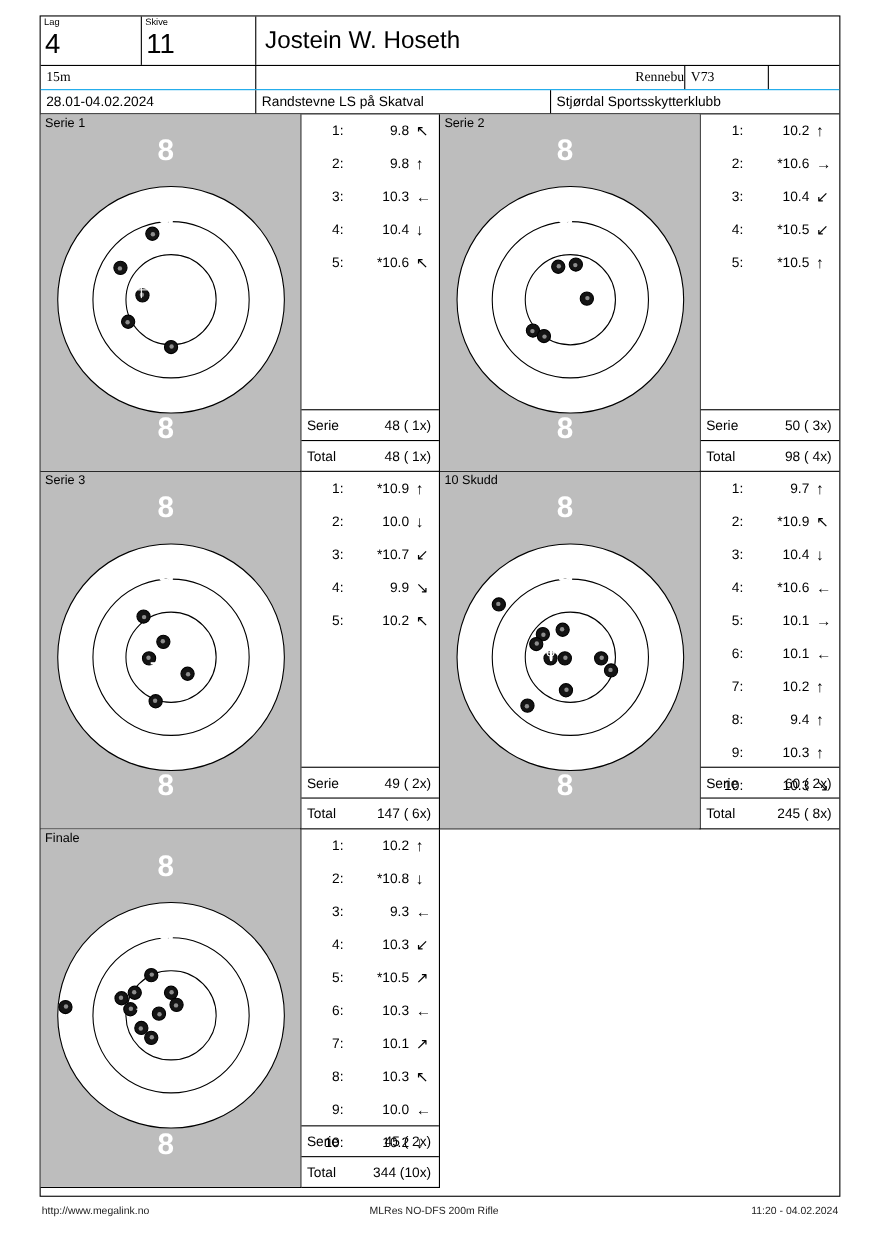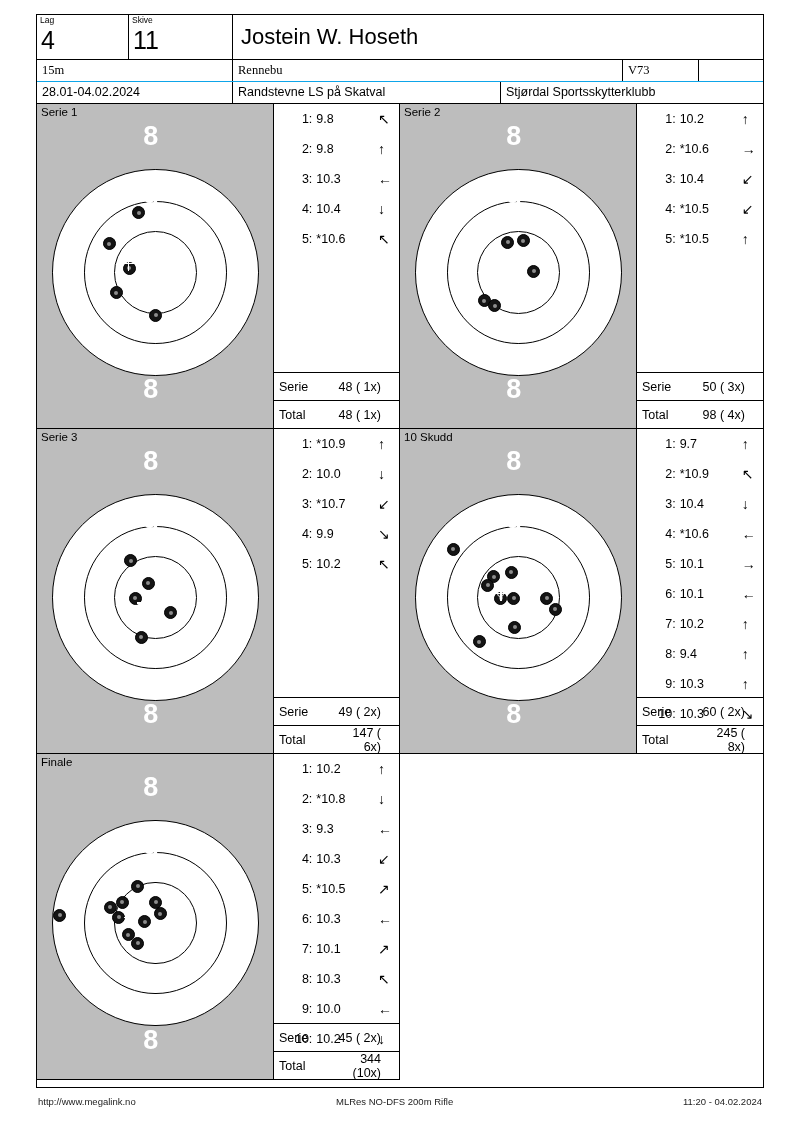--- a/index.html
+++ b/index.html
@@ -13,21 +13,21 @@
   .hdr-lag{width:92px;}
   .hdr-skive{width:104px;}
   .hdr-name{flex:1;border-right:none;}
   .mini-label{position:absolute;left:3px;top:1px;font-size:8.5px;line-height:9px;}
   .big-val{position:absolute;left:4px;top:11px;font-size:25px;line-height:28px;}
   .name-val{position:absolute;left:8px;top:8px;font-size:22px;line-height:28px;}
 
   .hdr-row2{display:flex;height:21px;border-bottom:1px solid #0ea5e9;font-size:12.5px;font-family:Liberation Serif, serif;}
   .hdr-row3{display:flex;height:21px;border-bottom:1px solid #000;font-size:12.5px;}
   .c-dist{width:196px;border-right:1px solid #000;box-sizing:border-box;padding:3px 0 0 5px;}
-  .c-club{width:390px;border-right:1px solid #000;box-sizing:border-box;padding:3px 0 0 5px;}
+  .c-club{width:390px;border-right:1px solid #000;box-sizing:border-box;padding:3px 0 0 5px;text-align:right;}
   .c-class{width:76px;border-right:1px solid #000;box-sizing:border-box;padding:3px 0 0 5px;}
   .c-empty{flex:1;box-sizing:border-box;}
   .c-date{width:196px;border-right:1px solid #000;box-sizing:border-box;padding:3px 0 0 5px;}
   .c-event{width:268px;border-right:1px solid #000;box-sizing:border-box;padding:3px 0 0 5px;}
   .c-org{flex:1;box-sizing:border-box;padding:3px 0 0 5px;}
 
   
   .grid{display:flex;flex-wrap:wrap;}
   .panel{display:flex;box-sizing:border-box;}
   .panel.half{width:363px;}
@@ -49,26 +49,26 @@
   .cross:after{top:7px;left:0;height:1.5px;width:15px;}
   .ctarget{position:absolute;width:15px;height:15px;}
   .ctarget .ch{position:absolute;left:0;top:7px;width:15px;height:1.5px;background:#fff;}
   .ctarget .cv{position:absolute;top:0;left:7px;width:1.5px;height:15px;background:#fff;}
   .ctarget .cc{position:absolute;left:4px;top:4px;width:7px;height:7px;border:1.5px solid #fff;border-radius:50%;box-sizing:border-box;}
 
   
   .shots{position:absolute;left:0;top:0;right:0;font-size:12.5px;}
   .shotrow{display:flex;align-items:center;height:30px;}
   .sr-idx{width:40px;text-align:right;padding-right:4px;}
-  .sr-val{width:58px;text-align:left;padding-right:6px;}
+  .sr-val{width:58px;text-align:right;padding-right:6px;}
   .sr-arr{width:22px;text-align:left;font-size:14px;line-height:14px;}
   .totals{position:absolute;left:0;right:0;bottom:0;}
   .trow{display:flex;height:27px;border-top:1px solid #000;font-size:12.5px;align-items:center;}
   .trow .lbl{width:54px;padding-left:5px;}
-  .trow .val{flex:1;text-align:right;padding-right:18px;}
+  .trow .val{flex:1;text-align:right;padding-right:7px;}
 
   .blank{box-sizing:border-box;}
 
   
   .footer{position:absolute;left:36px;top:1096px;width:728px;font-size:9.5px;color:#222;}
   .footer .l{position:absolute;left:2px;top:0;}
   .footer .c{position:absolute;left:300px;top:0;}
   .footer .r{position:absolute;right:2px;top:0;}
 </style>
 </head>

